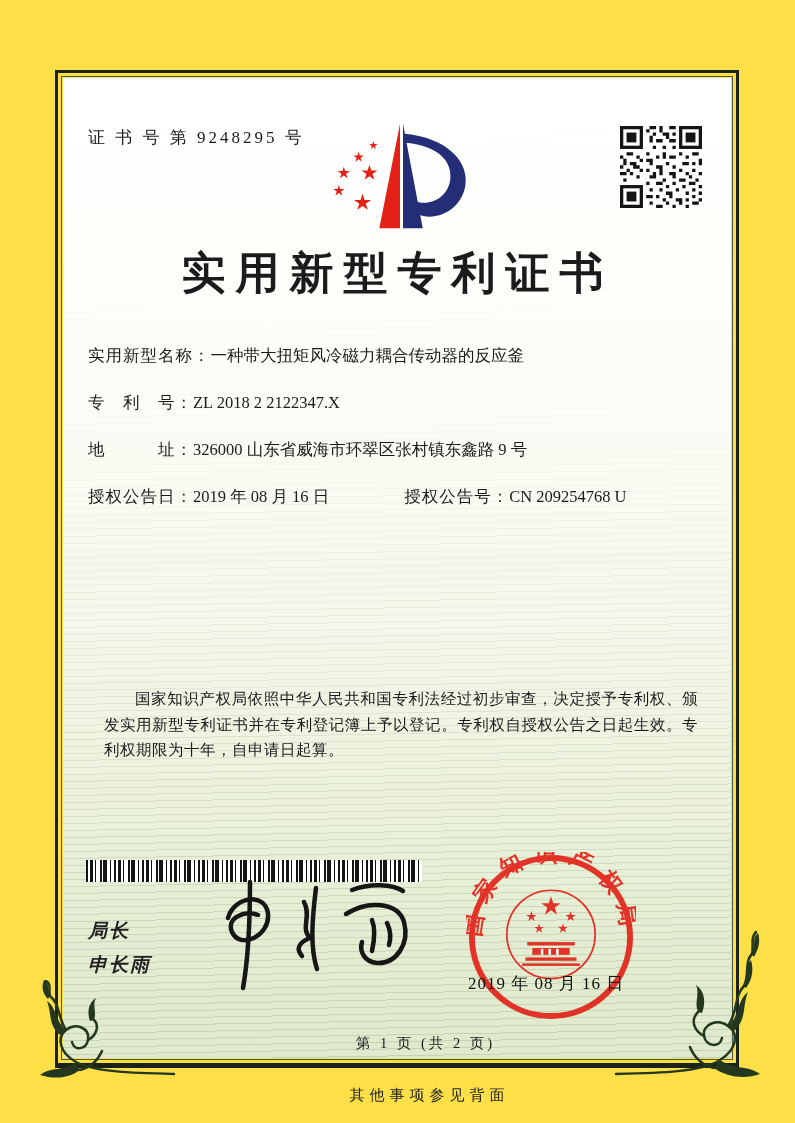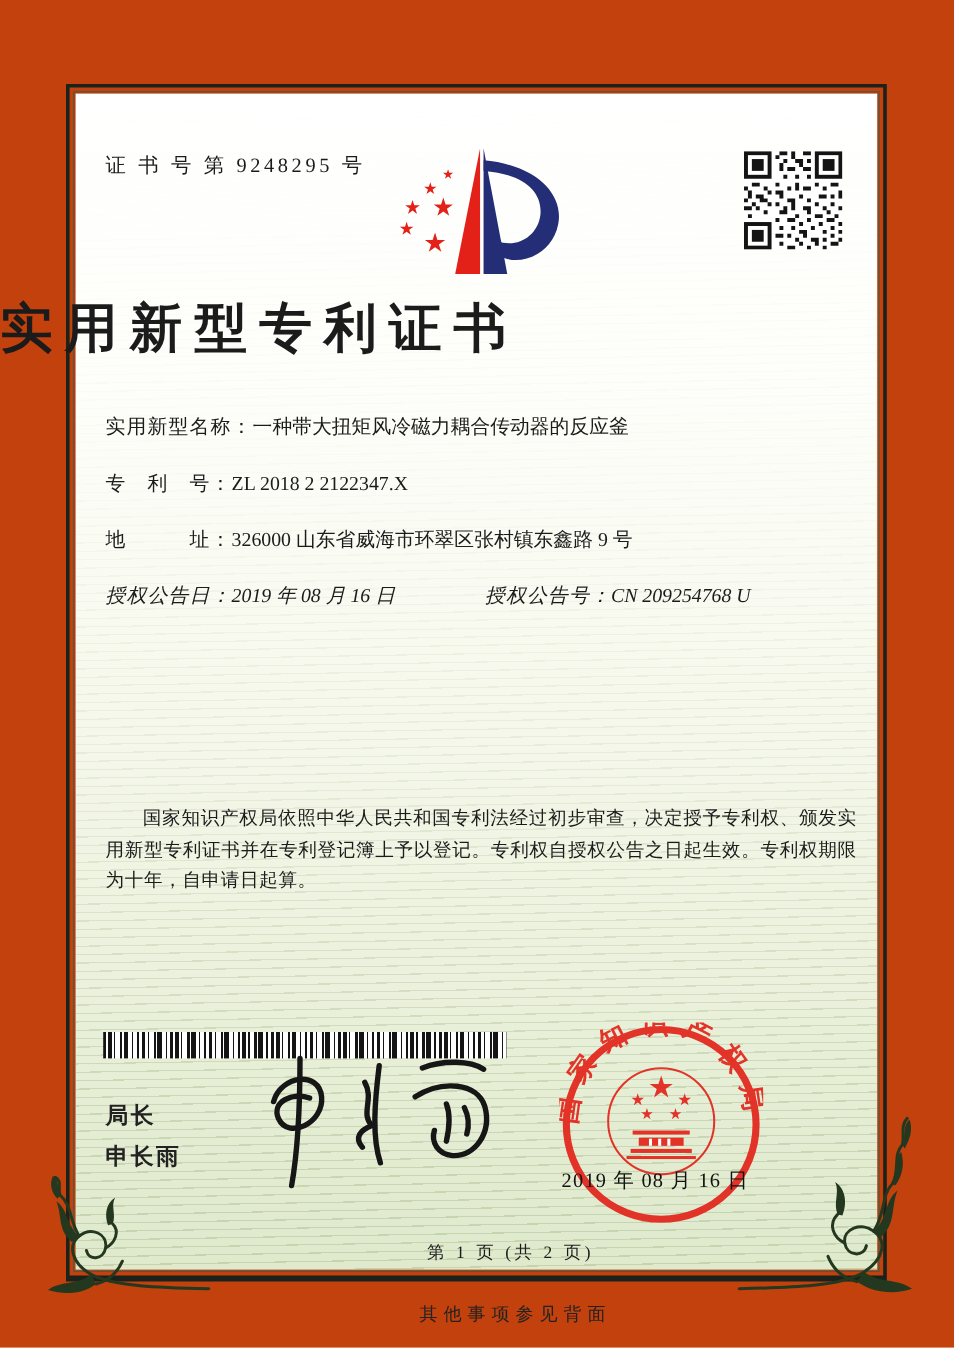--- a/index.html
+++ b/index.html
@@ -1,52 +1,52 @@
 <!DOCTYPE html>
 <html><head>
 <meta charset="utf-8">
 <style>
   html,body{margin:0;padding:0;}
-  .page{position:relative;width:795px;height:1123px;background:#c2410c;overflow:hidden;
+  .page{position:relative;width:795px;height:1123px;background:#fde047;overflow:hidden;
         font-family:"Liberation Serif","DejaVu Serif",serif;color:#1b1b1b;}
   
   .frame{position:absolute;left:55px;top:70px;width:684px;height:998px;
          border:3px solid #1b221b;border-bottom-width:5px;box-sizing:border-box;}
   .frame-inner{position:absolute;inset:3px;border:1px solid #4a594a;}
   .guilloche{position:absolute;inset:5px;
       background:linear-gradient(180deg,#ffffff 0%,#fdfdf8 30%,#f6f8ec 52%,#edf2df 72%,#e4edd3 88%,#dfe9cc 100%);}
   .guilloche .lines{position:absolute;inset:0;
       background:repeating-linear-gradient(179deg,transparent 0 3px,rgba(148,173,118,.35) 3px 4px,transparent 4px 7px);
       -webkit-mask-image:linear-gradient(180deg,rgba(0,0,0,0) 0%,rgba(0,0,0,.12) 35%,rgba(0,0,0,.45) 60%,rgba(0,0,0,.95) 85%,#000 100%);
       mask-image:linear-gradient(180deg,rgba(0,0,0,0) 0%,rgba(0,0,0,.12) 35%,rgba(0,0,0,.45) 60%,rgba(0,0,0,.95) 85%,#000 100%);}
   
   .cert-no{position:absolute;left:88px;top:126px;font-size:17px;letter-spacing:3px;}
   .logo{position:absolute;left:328px;top:116px;width:148px;height:122px;}
   .qr{position:absolute;left:620px;top:126px;width:82px;height:82px;}
-  .title{position:absolute;left:0;top:244px;width:100%;text-align:left;
+  .title{position:absolute;left:0;top:244px;width:100%;text-align:center;
          font-size:44px;font-weight:bold;letter-spacing:10px;}
   
   .fields{position:absolute;left:88px;top:344px;width:626px;font-size:16.5px;}
   .row{height:47px;line-height:24px;white-space:nowrap;}
   .flabel{letter-spacing:1px;text-align:right;}
-  .grant-row{height:47px;line-height:24px;white-space:nowrap;font-style:italic;}
+  .grant-row{height:47px;line-height:24px;white-space:nowrap;}
   .grant-pair1{display:inline-block;width:312px;}
   
   .paras{position:absolute;left:88px;top:670px;width:626px;font-size:15.5px;
          line-height:25.5px;text-align:justify;letter-spacing:.5px;}
-  .paras p{margin:0;text-indent:2em;}
+  .paras p{margin:16px;text-indent:2em;}
   
   .barcode{position:absolute;left:86px;top:860px;width:336px;height:22px;
      background:repeating-linear-gradient(90deg,
        #141414 0 2px,#fff 2px 4px,#141414 4px 7px,#fff 7px 9px,
        #141414 9px 10px,#fff 10px 14px,#141414 14px 16px,#fff 16px 17px,
        #141414 17px 21px,#fff 21px 24px,#141414 24px 25px,#fff 25px 28px);}
   .director{position:absolute;left:88px;top:914px;
      font-family:"Liberation Sans","DejaVu Sans",sans-serif;
-     font-size:19px;font-weight:bold;letter-spacing:2px;line-height:34px;color:#222;}
+     font-size:19px;font-weight:bold;letter-spacing:2px;line-height:34px;color:#222;font-style:italic;}
   .signature{position:absolute;left:200px;top:876px;width:235px;height:118px;}
   .seal{position:absolute;left:466px;top:852px;width:170px;height:170px;opacity:.93;}
   .seal-date{position:absolute;left:468px;top:972px;font-size:17px;letter-spacing:1px;color:#111;z-index:5;}
   .page-num{position:absolute;left:0;top:1034px;width:100%;text-align:center;
             font-size:14.5px;letter-spacing:3px;padding-left:28px;}
   .back-note{position:absolute;left:0;top:1086px;width:100%;text-align:center;
              font-size:15px;letter-spacing:5px;color:#222;margin-left:32px;}
   .flourish-left{position:absolute;left:34px;top:980px;width:142px;height:102px;z-index:4;}
   .flourish-right{position:absolute;left:614px;top:930px;width:150px;height:152px;z-index:4;}
 </style>

